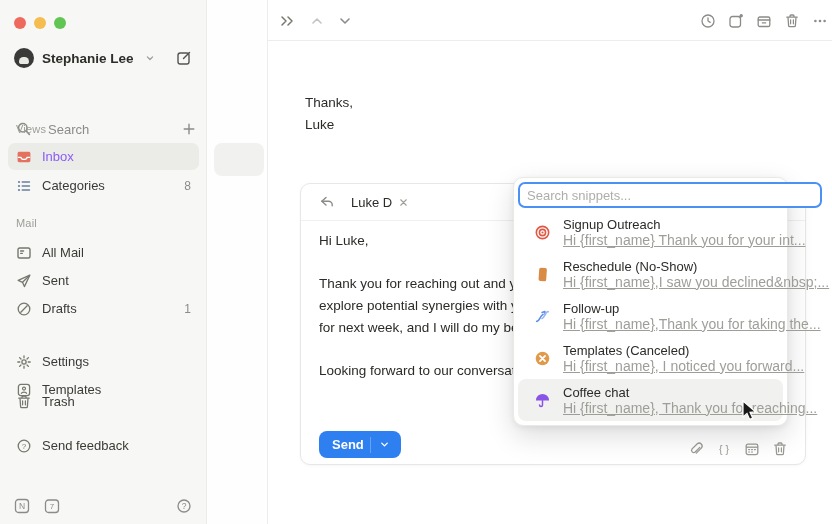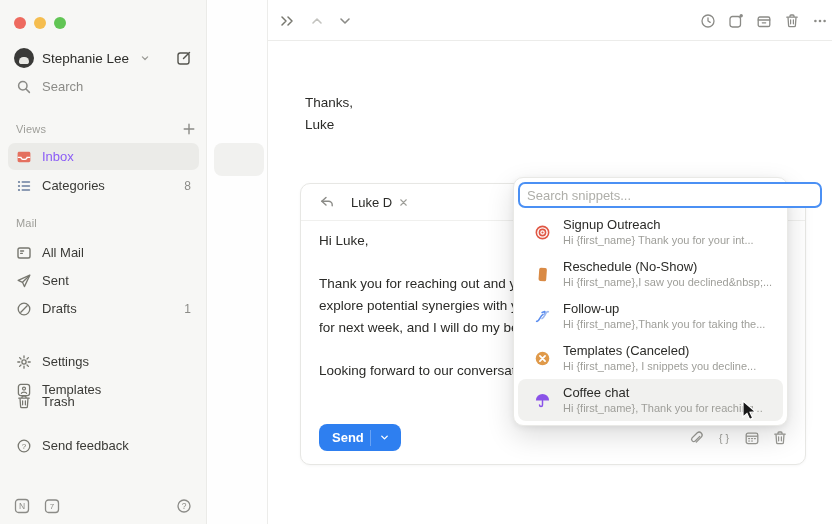--- a/index.html
+++ b/index.html
@@ -7,24 +7,24 @@
   body { font-family:"Liberation Sans", sans-serif; background:#fff; overflow:hidden; position:relative; }
   .app { position:absolute; inset:0; width:832px; height:524px; background:#fff; }
 
   
   .sidebar { position:absolute; left:0; top:0; width:207px; height:524px; background:#f7f7f5; border-right:1px solid #ebebe8; }
   .traffic { position:absolute; top:17px; left:14px; display:flex; gap:8px; }
   .traffic span { width:12px; height:12px; border-radius:50%; display:block; }
   .acct { position:absolute; top:47px; left:14px; right:14px; height:22px; display:flex; align-items:center; gap:8px; cursor:default; }
   .avatar { width:20px; height:20px; border-radius:50%; background:#3a3a38; position:relative; flex:none; }
   .avatar::after { content:""; position:absolute; left:5px; top:9px; width:10px; height:7px; border-radius:5px 5px 3px 3px; background:#e8e8e4; }
-  .acct-name { font-size:13.5px; font-weight:400; color:#2d2d2a; }
+  .acct-name { font-size:13.5px; font-weight:700; color:#2d2d2a; }
   .acct .chev { margin-left:2px; }
   .acct-spacer { flex:1; }
-  .srow { position:absolute; left:8px; right:8px; height:26px; display:flex; align-items:flex-start; gap:10px; padding:0 8px; border-radius:7px; color:#8b8b87; font-size:13px; }
+  .srow { position:absolute; left:8px; right:8px; height:26px; display:flex; align-items:flex-end; gap:16px; padding:0 8px; border-radius:7px; color:#8b8b87; font-size:13px;margin-top:32px; }
   .srow .lbl { color:#8b8b87; }
   .sec-label { position:absolute; left:16px; font-size:11px; color:#9d9d98; letter-spacing:.2px; }
   .side-item { position:absolute; left:8px; width:191px; height:27px; display:flex; align-items:center; gap:10px; padding:0 8px; border-radius:7px; font-size:13px; color:#3a3a36; }
   .side-item.sel { background:#ebebe8; color:#8b5cf6; font-weight:400; }
   .side-item .count { margin-left:auto; font-size:12px; color:#8b8b87; }
   .icon16 { width:16px; height:16px; flex:none; display:block; }
   .plusbtn { position:absolute; width:18px; height:18px; display:flex; align-items:center; justify-content:center; }
   .side-bottom { position:absolute; bottom:8px; left:14px; right:14px; height:20px; display:flex; align-items:center; gap:14px; }
   .side-bottom .sp { flex:1; }
 
@@ -37,37 +37,37 @@
   .toolbar { position:absolute; left:0; top:0; right:0; height:41px; border-bottom:1px solid #ececea; }
   .tbtn { position:absolute; top:12px; width:18px; height:18px; display:flex; align-items:center; justify-content:center; }
   .email-line { position:absolute; left:37px; font-size:13.5px; color:#2b2b28; }
 
   
   .compose { position:absolute; left:32px; top:183px; width:506px; height:282px; background:#fff; border:1px solid #e7e7e4; border-radius:10px; box-shadow:0 1px 3px rgba(0,0,0,.04); }
   .c-head { position:absolute; left:0; right:0; top:0; height:37px; border-bottom:1px solid #f0f0ee; display:flex; align-items:center; padding:0 18px; gap:14px; }
   .chip { display:flex; align-items:center; gap:6px; font-size:13px; color:#2b2b28; margin-left:2px; }
   .c-body { position:absolute; left:18px; top:46px; right:14px; bottom:50px; font-size:13.5px; color:#2b2b28; line-height:22px; }
   .c-body .gap { height:21px; }
-  .c-foot { position:absolute; left:0; right:0; bottom:0; height:47px; display:flex; align-items:center; padding:0 16px 6px 18px; }
+  .c-foot { position:absolute; left:0; right:0; bottom:0; height:47px; display:flex; align-items:flex-end; padding:0 16px 6px 18px; }
   .send { height:27px; background:#2e7ff0; border:none; border-radius:8px; color:#fff; font-size:13px; font-weight:700; display:flex; align-items:center; padding:0 4px 0 13px; font-family:inherit; }
   .send .sv-chev { display:flex; align-items:center; padding:0 7px 0 8px; margin-left:6px; border-left:1px solid rgba(255,255,255,.28); height:16px; }
   .c-foot .sp { flex:1; }
   .fbtn { width:18px; height:18px; margin-left:10px; display:flex; align-items:center; justify-content:center; }
 
   
   .dropdown { position:absolute; left:245px; top:177px; width:275px; height:249px; background:#fff; border:1px solid #e9e9e6; border-radius:10px; box-shadow:0 10px 28px rgba(0,0,0,.14), 0 2px 6px rgba(0,0,0,.06); z-index:5; }
   .snip-search { position:absolute; left:4px; top:4px; width:304px; height:26px; border:2px solid #4b90f4; border-radius:7px; font-size:13px; color:#2b2b28; padding:0 7px; outline:none; background:#fff; font-family:inherit; }
   .snip-search::placeholder { color:#aeaea9; }
   .snip-list { position:absolute; left:0; right:0; top:33px; }
   .snip-item { position:relative; height:42px; display:flex; align-items:center; gap:12px; padding:0 12px 0 15px; margin:0 4px; border-radius:8px; }
   .snip-item.hl { background:#f1f1ef; }
   .snip-ic { width:18px; height:18px; flex:none; display:flex; align-items:center; justify-content:center; }
   .snip-tx { display:flex; flex-direction:column; min-width:0; }
   .snip-title { font-size:13px; color:#2b2b28; line-height:16px; }
-  .snip-sub { font-size:11px; color:#9e9e99; line-height:15px; white-space:nowrap; }
+  .snip-sub { font-size:14px; color:#9e9e99; line-height:15px; white-space:nowrap;text-decoration:underline; }
 
   .cursor { position:absolute; left:740px; top:400px; z-index:9; }
   svg { display:block; }
 </style>
 </head>
 <body>
 
 <div class="app">
 
   <div class="sidebar">
@@ -382,21 +382,21 @@
 
         <div class="snip-item">
           <span class="snip-ic">
             <svg width="17" height="17" viewBox="0 0 16 16">
                 <circle cx="8" cy="8" r="6.4" fill="#e09a4a"></circle>
                 <path d="M5.6 5.6l4.8 4.8M10.4 5.6l-4.8 4.8" stroke="#fff" stroke-width="1.7" stroke-linecap="round"></path>
               </svg>
           </span>
           <span class="snip-tx">
             <span class="snip-title">Templates (Canceled)</span>
-            <span class="snip-sub">Hi {first_name}, I snippets you decline...</span>
+            <span class="snip-sub">Hi {first_name}, I noticed you forward...</span>
           </span>
         </div>
 
         <div class="snip-item hl">
           <span class="snip-ic">
             <svg width="17" height="17" viewBox="0 0 16 16">
                 <path d="M1.8 8a6.2 6.2 0 0 1 12.4 0z" fill="#8a53e8"></path>
                 <path d="M8 8v4.2a1.4 1.4 0 0 1-2.8 0" fill="none" stroke="#8a53e8" stroke-width="1.4" stroke-linecap="round"></path>
               </svg>
           </span>

